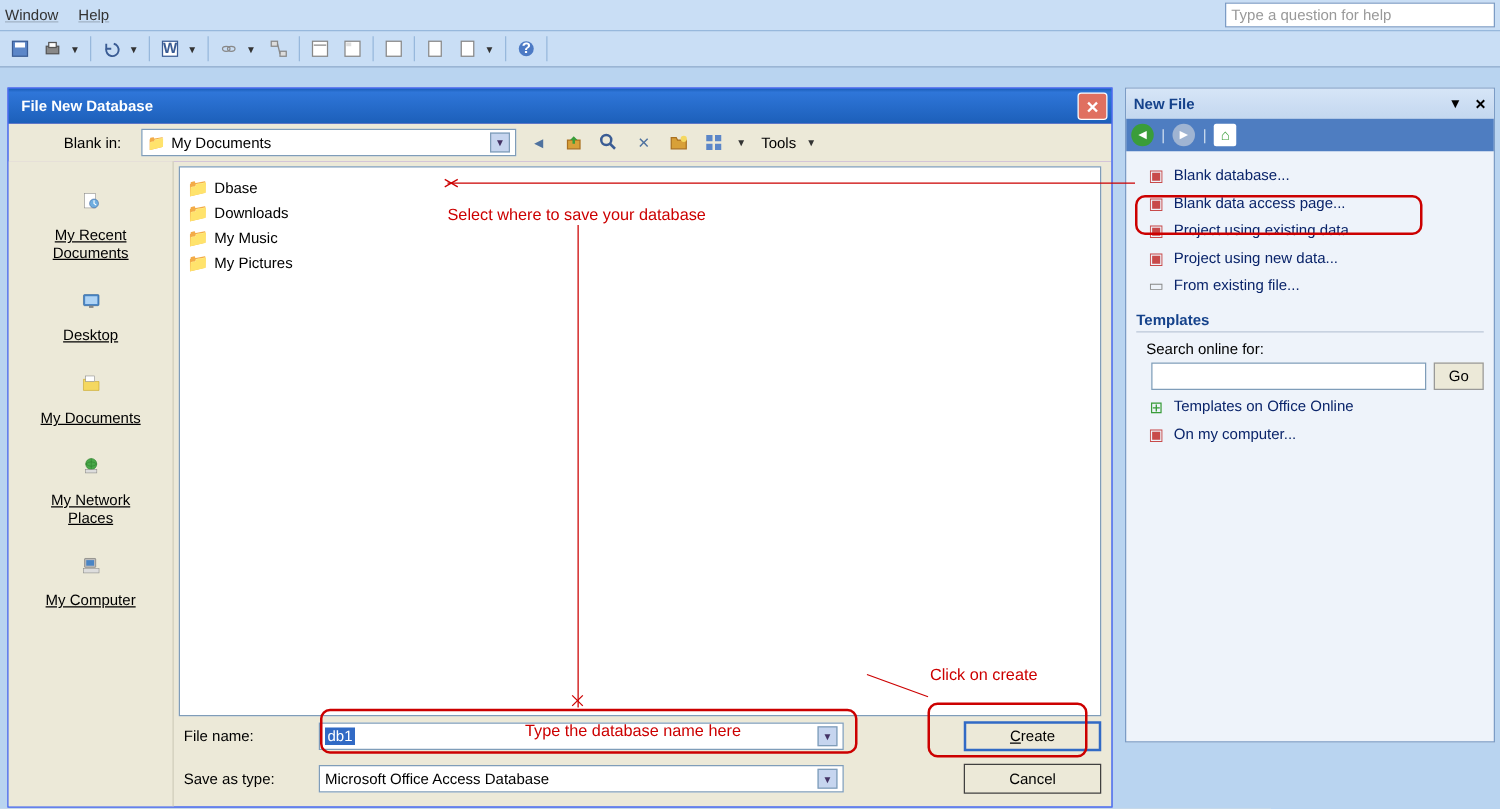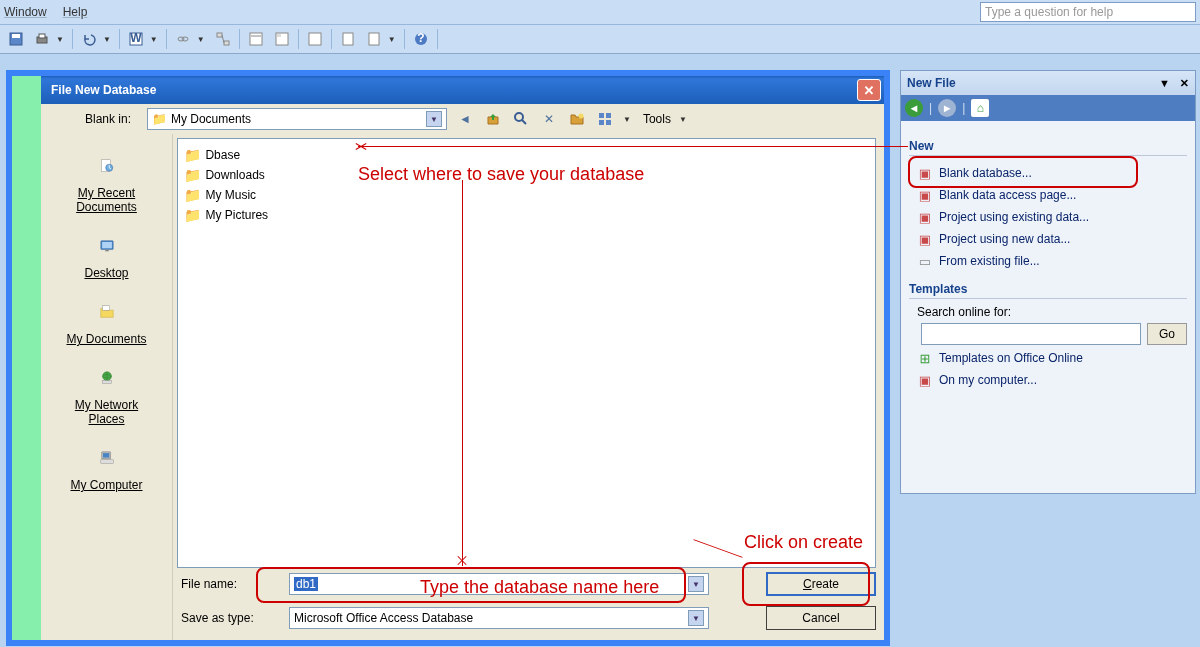--- a/index.html
+++ b/index.html
@@ -12,21 +12,21 @@
 
 .toolbar { height: 30px; background: #c9def5; border-top: 1px solid #97b8dc; border-bottom: 1px solid #8ba8c9; display: flex; align-items: center; padding-left: 4px; gap: 2px; }
 .tb-btn { width: 24px; height: 24px; display: flex; align-items: center; justify-content: center; color: #6a8ab0; }
 .tb-sep { width: 1px; height: 20px; background: #97b8dc; margin: 0 2px; }
 .tb-arrow { font-size: 8px; color: #333; padding-right: 4px; }
 
 
 .help-search { position: absolute; top: 2px; right: 4px; width: 216px; height: 20px; background: #fff; border: 1px solid #7c9cc5; display: flex; align-items: center; padding: 0 4px; color: #999; }
 
 
-.dialog { position: absolute; left: 6px; top: 70px; width: 884px; height: 576px; border: 6px solid #3b82f6; background: #86efac; display: flex; flex-direction: column; padding-left: 29px; }
+.dialog { position: absolute; left: 6px; top: 70px; width: 884px; height: 576px; border: 1px solid #3b82f6; background: #6d28d9; display: flex; flex-direction: column; }
 .dlg-title { height: 28px; background: linear-gradient(to bottom, #1c5fb9, #2f76d9 10%, #1c5fb9); display: flex; align-items: center; justify-content: space-between; padding-left: 10px; color: #fff; font-weight: bold; font-size: 14px; }
 .dlg-close { width: 24px; height: 22px; margin-right: 3px; background: #e07060; border: 1px solid #fff; border-radius: 3px; display: flex; align-items: center; justify-content: center; color: #fff; font-weight: bold; font-size: 13px; }
 .dlg-toprow { height: 30px; display: flex; align-items: center; padding: 0 8px; gap: 8px; background: #ece9d8; }
 .lbl { white-space: nowrap; }
 .savein-combo { flex: 0 0 300px; height: 22px; border: 1px solid #7f9db9; background: #fff; display: flex; align-items: center; padding: 0 4px; gap: 4px; }
 .combo-arrow { width: 16px; height: 16px; background: #c6d5ef; border: 1px solid #7f9db9; display: flex; align-items: center; justify-content: center; font-size: 8px; color: #436; margin-left: auto; }
 .tool-ico { width: 20px; height: 20px; display: flex; align-items: center; justify-content: center; color: #4f729f; }
 
 .dlg-body { flex: 1; display: flex; background: #ece9d8; }
 .places { width: 132px; background: #ece9d8; border-right: 1px solid #d0cdba; display: flex; flex-direction: column; align-items: center; gap: 6px; padding-top: 10px; }
@@ -39,39 +39,39 @@
 
 .dlg-bottom { padding: 0 8px 10px 136px; display: flex; flex-direction: column; gap: 10px; }
 .row { display: flex; align-items: center; gap: 8px; }
 .row .lbl { width: 100px; }
 .text-combo { flex: 0 0 420px; height: 22px; border: 1px solid #7f9db9; background: #fff; display: flex; align-items: center; padding: 0 4px; }
 .text-combo .sel { background: #316ac5; color: #fff; padding: 0 2px; }
 .btn { width: 110px; height: 24px; background: #ece9d8; border: 1px solid #404040; font-size: 12px; }
 .btn.create { border: 2px solid #316ac5; }
 
 
-.taskpane { position: absolute; right: 4px; top: 70px; width: 296px; height: 424px; border: 1px solid #7c9cc5; background: #eef3fa; display: flex; flex-direction: column; }
+.taskpane { position: absolute; right: 4px; top: 70px; width: 296px; height: 524px; border: 1px solid #7c9cc5; background: #eef3fa; display: flex; flex-direction: column; }
 .tp-title { height: 24px; background: linear-gradient(to bottom, #d6e5f7, #c3d7ef); display: flex; align-items: center; padding: 0 6px; font-weight: bold; color: #15428b; gap: 4px; }
 .tp-title .spacer { flex: 1; }
 .tp-title .sm { font-size: 11px; color: #000; }
 .tp-nav { height: 26px; background: #4e7dc1; display: flex; align-items: center; padding: 0 4px; gap: 6px; color: #fff; }
 .tp-nav .circ { width: 18px; height: 18px; border-radius: 50%; background: #3a9d3a; display: flex; align-items: center; justify-content: center; font-size: 11px; }
 .tp-nav .circ.gray { background: #9fb4d2; }
 .tp-nav .home { width: 18px; height: 18px; background: #fff; display: flex; align-items: center; justify-content: center; border-radius: 2px; color: #3a9d3a; }
 .tp-body { padding: 8px; flex: 1; }
 .tp-sect { font-weight: bold; margin-top: 10px; margin-bottom: 6px; color: #15428b; border-bottom: 1px solid #bcc8d8; padding-bottom: 2px; }
 .tp-link { display: flex; align-items: center; gap: 6px; padding: 3px 0 3px 8px; color: #15428b; cursor: pointer; }
 .tp-link .a { color: #0a246a; }
 .tp-link .ic { width: 16px; height: 16px; display: flex; align-items: center; justify-content: center; color: #c84a4a; font-size: 13px; }
 .search-row { display: flex; gap: 6px; margin: 4px 0 2px 12px; }
 .search-in { flex: 1; height: 22px; border: 1px solid #7f9db9; background: #fff; }
 .gobtn { width: 40px; height: 22px; border: 1px solid #999; background: #ece9d8; }
 
 
-.ann { position: absolute; color: #cc0000; font-size: 18px; pointer-events: none; }
+.ann { position: absolute; color: #cc0000; font-size: 13px; pointer-events: none; }
 .ann-box { position: absolute; border: 2px solid #cc0000; border-radius: 8px; pointer-events: none; }
 .arrow-line { position: absolute; background: #cc0000; pointer-events: none; }
 
 
 svg { width: 16px; height: 16px; }
 </style>
 </head>
 <body>
 
 <div class="menubar">
@@ -316,21 +316,20 @@
     <span class="sm" style="margin-left:6px;">✕</span>
   </div>
   <div class="tp-nav">
     <div class="circ">◄</div>
     <span style="color:#d0dff0">|</span>
     <div class="circ gray">►</div>
     <span style="color:#d0dff0">|</span>
     <div class="home">⌂</div>
   </div>
   <div class="tp-body">
-    <div class="tp-sect">New</div>
     <div class="tp-link">
         <span class="ic">▣</span>
         <span class="a">Blank database...</span>
       </div>
     <div class="tp-link">
         <span class="ic">▣</span>
         <span class="a">Blank data access page...</span>
       </div>
     <div class="tp-link">
         <span class="ic">▣</span>

